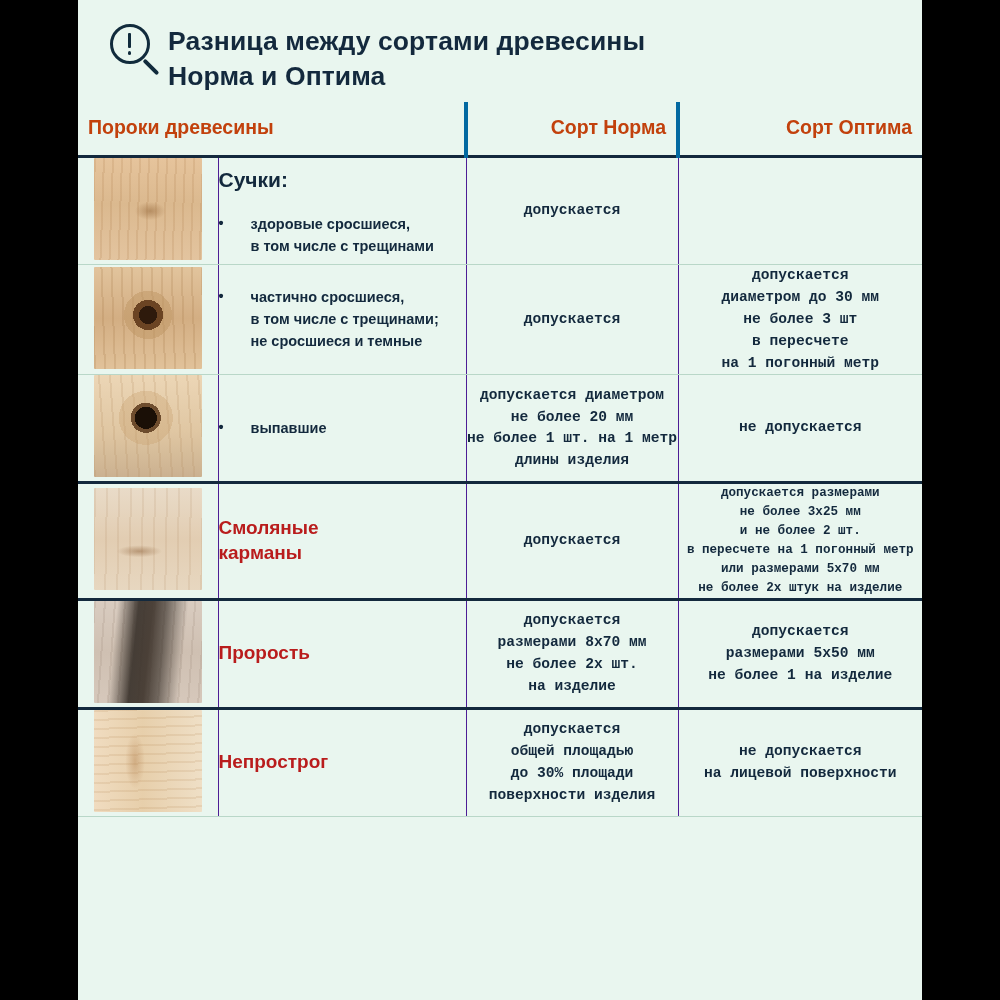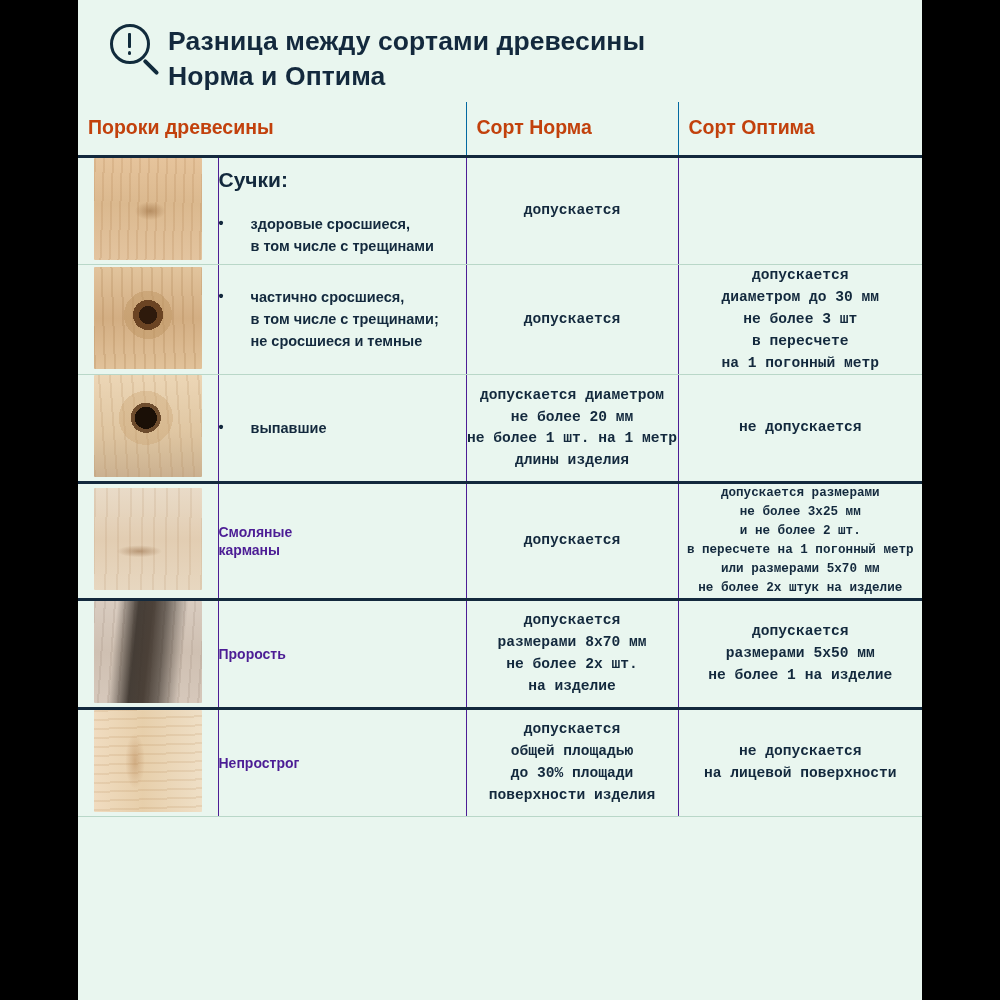--- a/index.html
+++ b/index.html
@@ -96,21 +96,21 @@
 
   .thead th {
     text-align: left;
     font-size: 19.5px;
     font-weight: bold;
     color: #c2410c;
     padding: 14px 10px 16px 10px;
     border-bottom: 3px solid #13293d;
     vertical-align: bottom;
   }
-  .thead th.sep { border-left: 1px solid #0369a1; }
+  .thead th.sep { border-left: 4px solid #0369a1; text-align: right; }
   .thead th.first { border-bottom: 3px solid #13293d; }
 
   .tbl td {
     vertical-align: middle;
     border-left: 1px solid #4c1d95;
     border-bottom: 1px solid #b9d7c8;
     padding: 0;
   }
   .tbl td.noleft { border-left: none; }
   .tbl tr.thick > td { border-bottom: 3px solid #13293d; }
@@ -131,23 +131,23 @@
     position: relative;
     padding-left: 32px;
   }
   .defs .bullet::before {
     content: "•";
     position: absolute;
     left: 0;
     top: -1px;
   }
   .bigname {
-    font-size: 14px;
-    font-weight: bold;
-    color: #4c1d95;
+    font-size: 19px;
+    font-weight: bold;
+    color: #b91c1c;
     line-height: 1.3;
     padding: 8px 6px 8px 14px;
   }
   .val {
     font-size: 14.6px;
     font-weight: bold;
     color: #13293d;
     text-align: center;
     line-height: 1.5;
     padding: 10px 8px;

